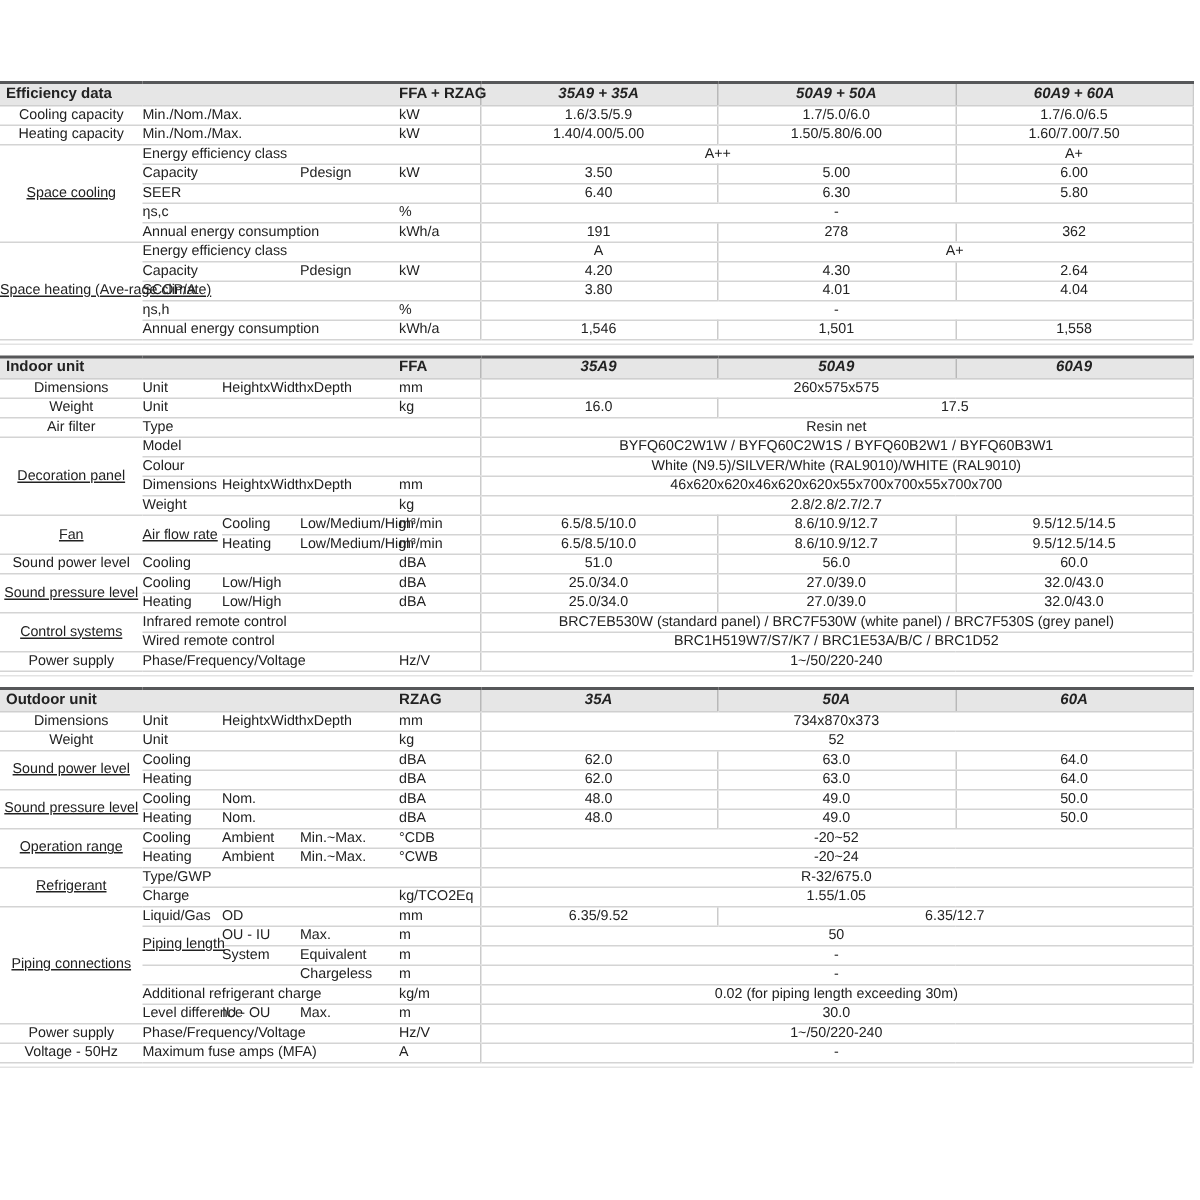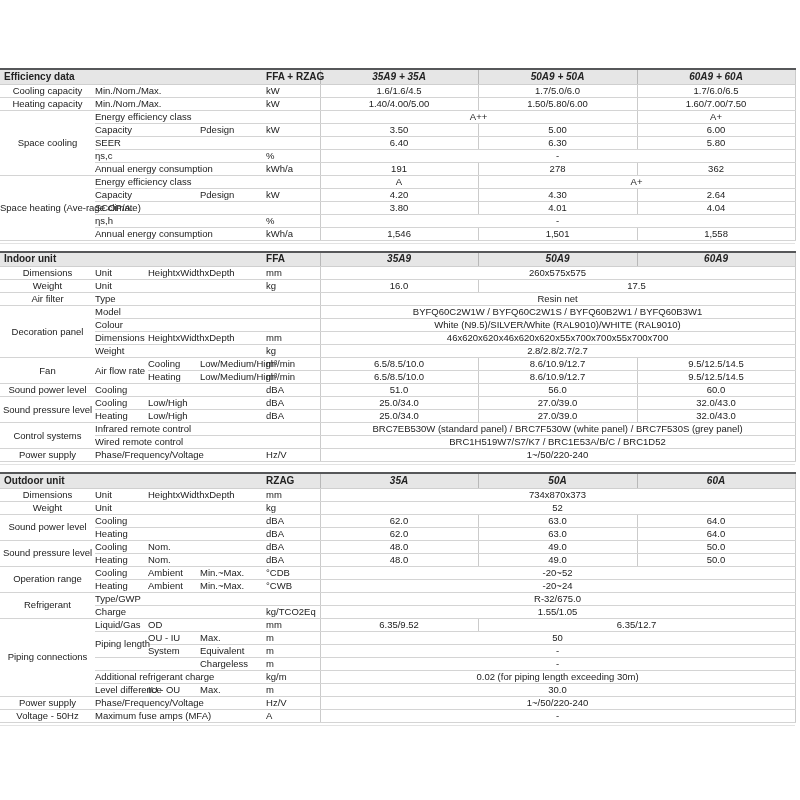--- a/index.html
+++ b/index.html
@@ -3,21 +3,21 @@
 <meta charset="utf-8">
 <style>
   * { margin:0; padding:0; box-sizing:border-box; }
   html,body { background:#ffffff; }
   body {
     width:800px; height:800px;
     font-family:"Liberation Sans", sans-serif;
     color:#222222;
     overflow:hidden;
   }
-  .page { padding-top:68px; padding-left:0; }
+  .page { padding-top:54px; padding-left:0; }
   table.spec {
     width:795px;
     border-collapse:collapse;
     table-layout:fixed;
     border-right:1px solid #cbcbcb;
   }
   table.spec td {
     height:13px;
     font-size:9.5px;
     line-height:12px;
@@ -27,21 +27,21 @@
     white-space:nowrap;
     overflow:visible;
   }
   td.a { padding-left:4px; text-align:center; }
   td.b, td.c, td.d { text-align:left; }
   td.u { padding-right:3px;margin-left:12px; }
   td.v { text-align:center; border-left:1px solid #cbcbcb; overflow:hidden; }
   td.sm { font-size:8px; }
   td.xs { font-size:7px; }
   td.wr { white-space:normal; }
-  td[rowspan] { vertical-align:top; padding-top:1px; }
+  td[rowspan] { vertical-align:top; padding-top:1px;text-decoration:underline; }
   tr.hdr td {
     background:#e6e6e6;
     border-top:2px solid #565759;
     border-bottom:1px solid #cfcfcf;
     font-weight:bold;
     font-size:10px;
     height:15px;
     vertical-align:middle;
   }
   tr.hdr td.title { text-align:left; padding-left:4px; }
@@ -75,21 +75,21 @@
         <td class="col-h">35A9 + 35A</td>
         <td class="col-h">50A9 + 50A</td>
         <td class="col-h">60A9 + 60A</td>
       </tr>
     </thead>
     <tbody>
         <tr>
           <td class="a">Cooling capacity</td>
           <td class="b" colspan="3">Min./Nom./Max.</td>
           <td class="u">kW</td>
-          <td class="v">1.6/1.6/4.5</td>
+          <td class="v">1.6/3.5/5.9</td>
           <td class="v">1.7/5.0/6.0</td>
           <td class="v">1.7/6.0/6.5</td>
         </tr>
         <tr>
           <td class="a">Heating capacity</td>
           <td class="b" colspan="3">Min./Nom./Max.</td>
           <td class="u">kW</td>
           <td class="v">1.40/4.00/5.00</td>
           <td class="v">1.50/5.80/6.00</td>
           <td class="v">1.60/7.00/7.50</td>

